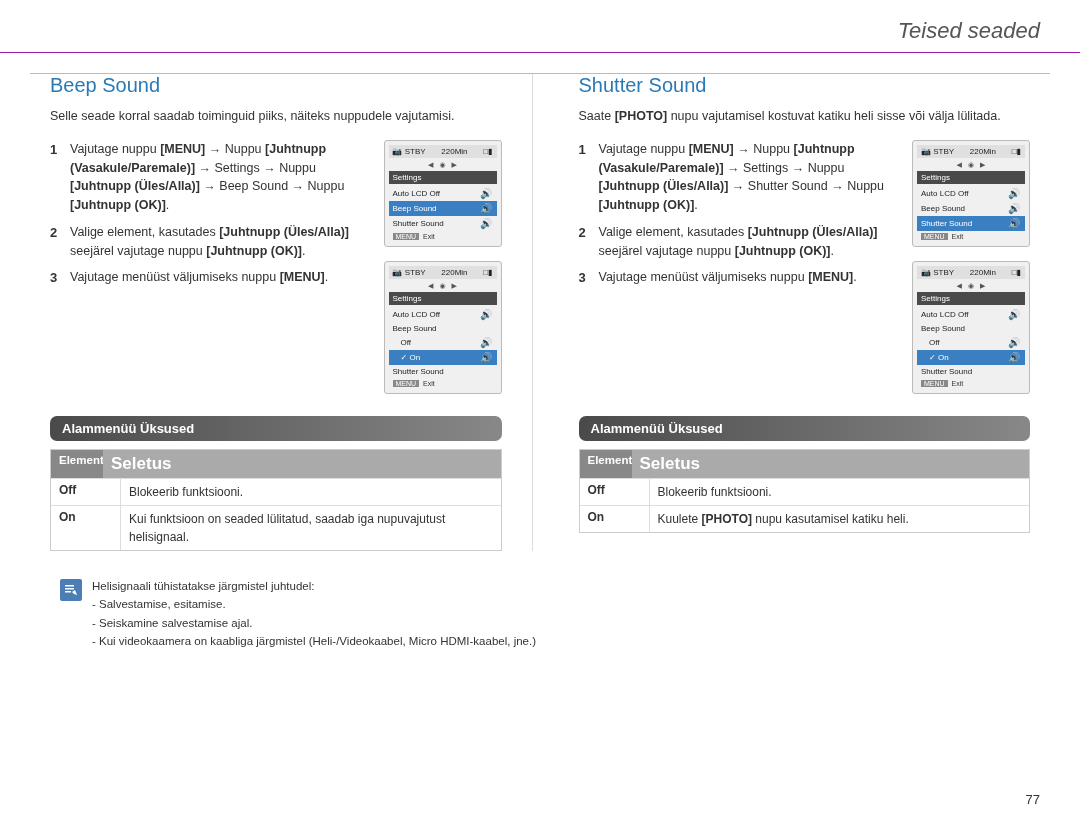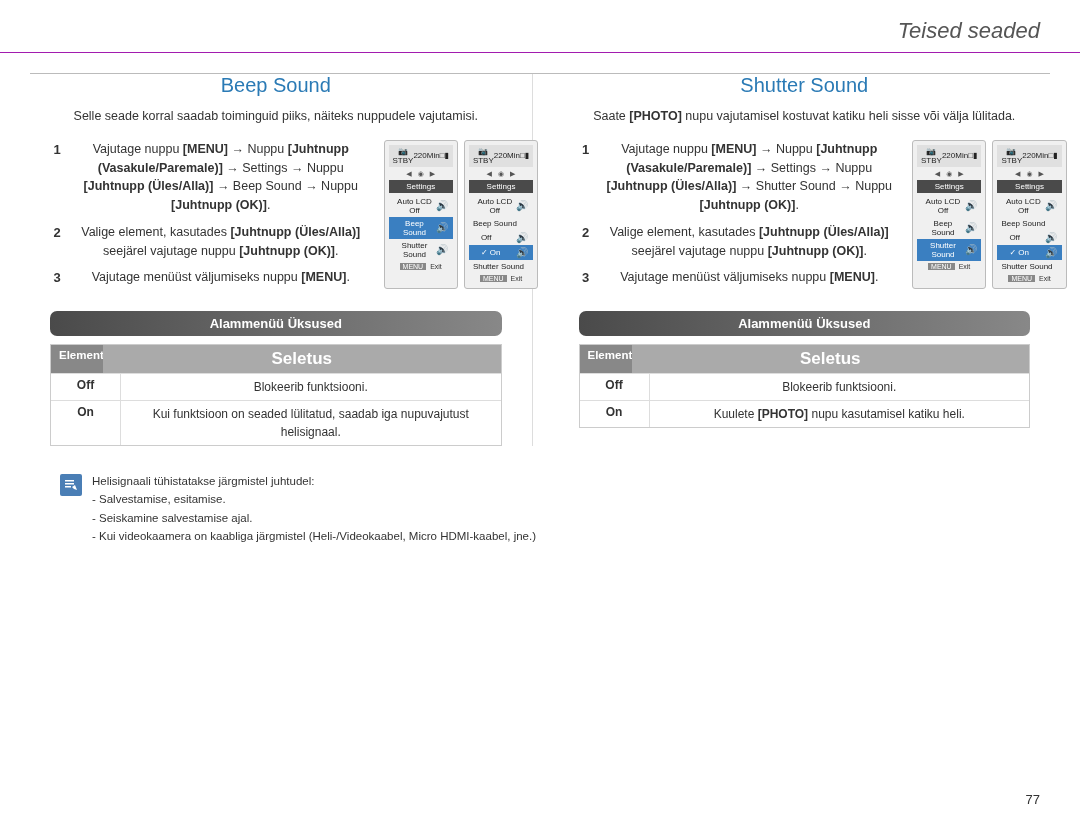--- a/index.html
+++ b/index.html
@@ -22,21 +22,20 @@
       font-style: italic;
       font-weight: normal;
       border-bottom: 1px solid #a21caf;
       margin-bottom: 20px;
     }
 
     .two-col {
       display: flex;
       gap: 16px;
       padding: 0 30px;
-      text-align: center;
     }
 
     .col {
       flex: 1;
       padding: 0 20px;
     }
 
     .col:first-child {
       border-right: 1px solid #ddd;
       padding-right: 30px;
@@ -243,21 +242,21 @@
     .page-number {
       position: absolute;
       bottom: 18px;
       right: 40px;
       font-size: 13px;
       color: #333;
     }
 
     .two-screens {
       display: flex;
-      flex-direction: row;
+      flex-direction: column;
       gap: 6px;
     }
   </style>
 </head>
 <body>
 
 <div class="page-header">
   <span>Teised seaded</span>
 </div>
 

